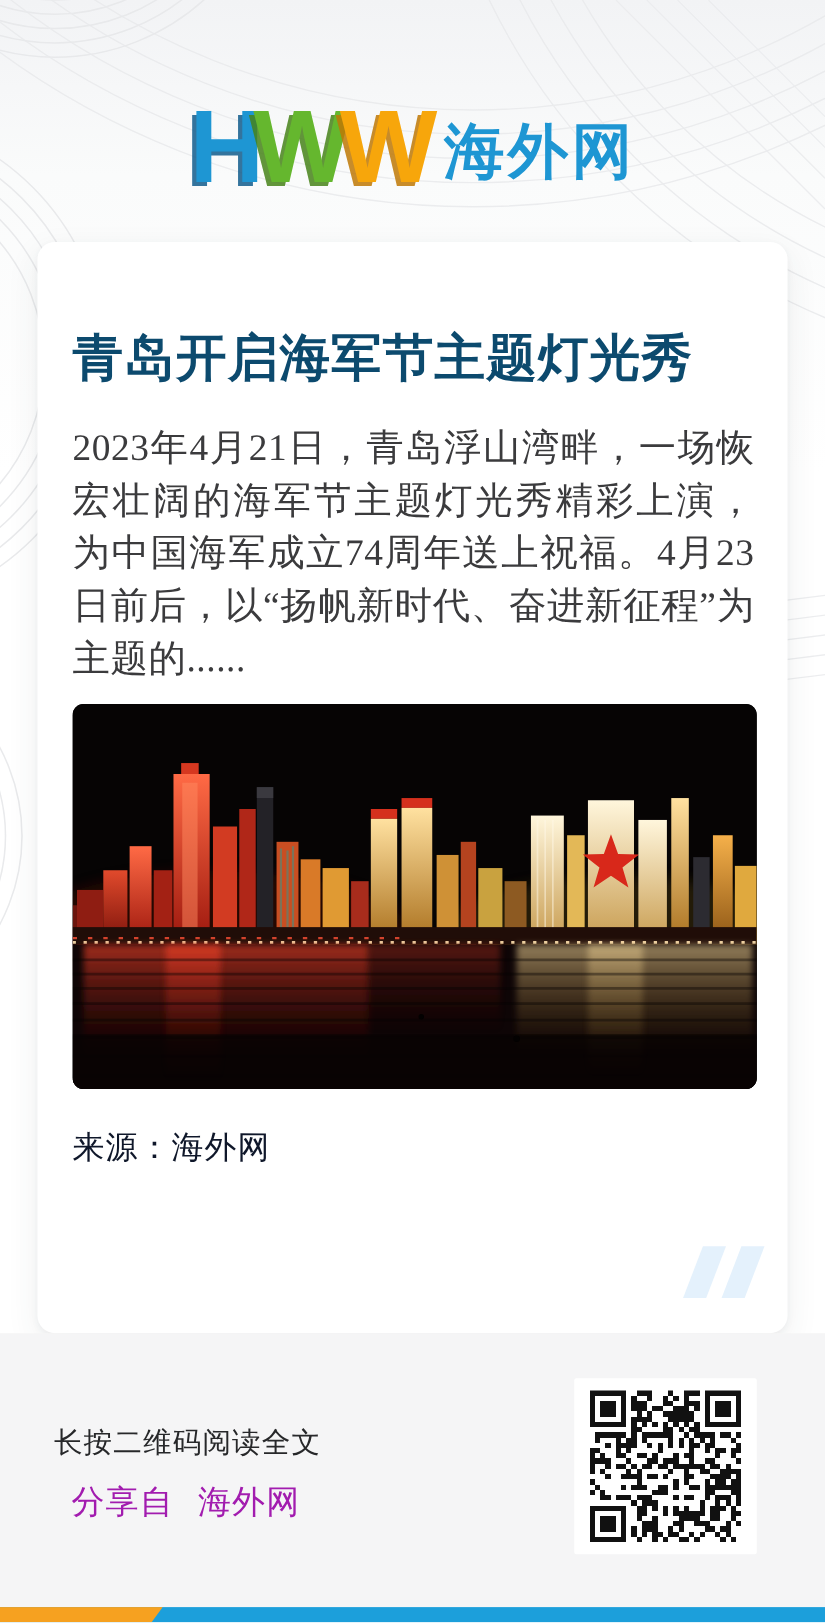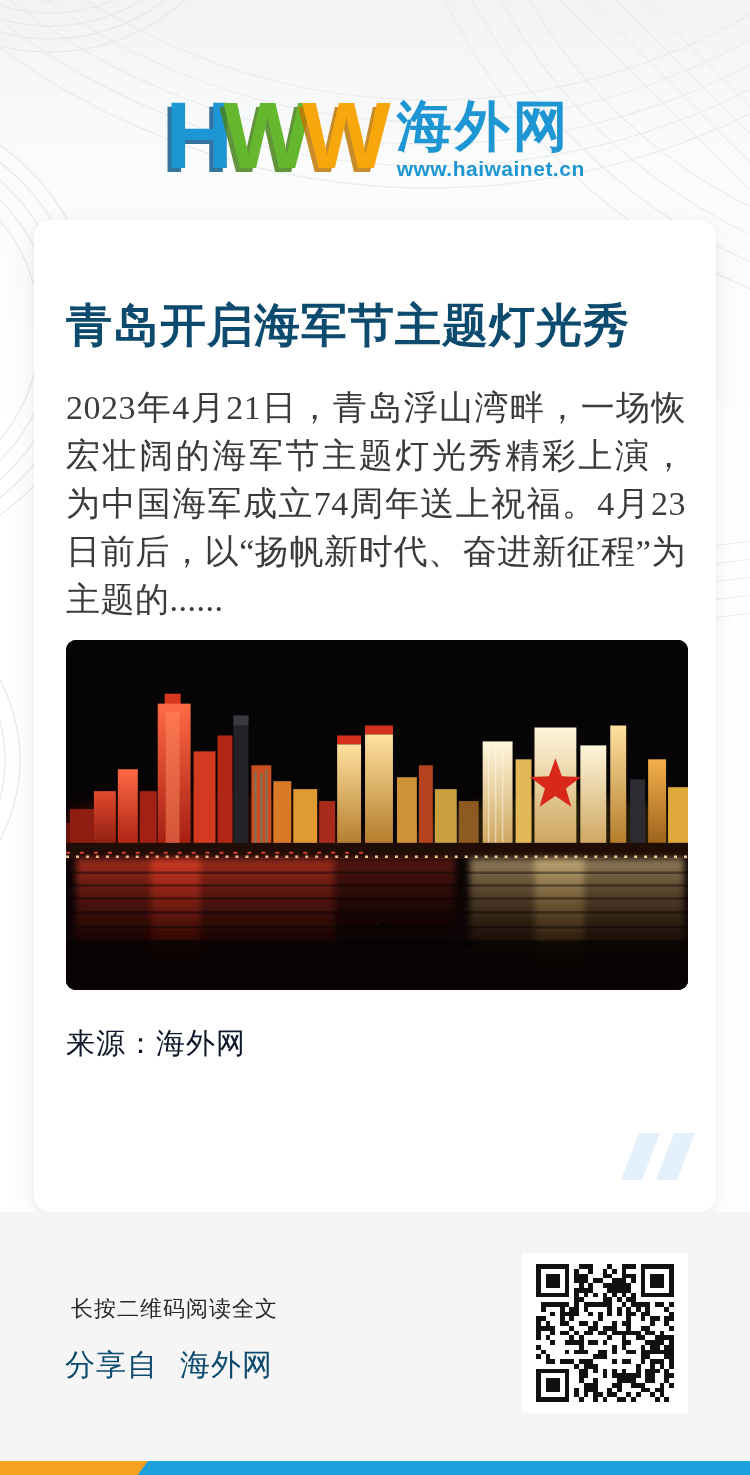--- a/index.html
+++ b/index.html
@@ -24,22 +24,22 @@
   .card-inner{padding:74px 30px 0 32px;}
   .title{font-family:"Liberation Serif","DejaVu Serif",serif;font-weight:bold;font-size:46px;line-height:64px;color:#0c4a6e;letter-spacing:1px;}
   .body-text{margin-top:26px;font-family:Liberation Serif, serif;font-size:34px;line-height:48px;color:#3b3b3d;letter-spacing:.5px;text-align:justify;}
   .photo{margin-top:16px;width:622px;height:350px;border-radius:10px;overflow:hidden;background:#000;}
   .photo svg{display:block;width:100%;height:100%;}
   .source-row{margin-top:34px;font-family:"Liberation Serif","DejaVu Serif",serif;font-size:29px;color:#0f172a;letter-spacing:1px;display:flex;gap:26px;}
   .slashes{position:absolute;right:30px;bottom:32px;display:flex;gap:14px;}
   .slash{width:21px;height:47px;background:var(--slash-blue);transform:skewX(-21deg);}
   
   .footer{position:absolute;left:0;top:1212px;width:750px;height:249px;background:var(--footer-bg);}
-  .qr-hint{position:absolute;left:71px;top:82px;font-family:"Liberation Serif","DejaVu Serif",serif;font-size:22px;color:#27282a;letter-spacing:1px;}
-  .share-row{position:absolute;left:65px;top:133px;font-family:"Liberation Serif","DejaVu Serif",serif;font-size:30px;color:#0c4a6e;display:flex;gap:22px;letter-spacing:1px;}
+  .qr-hint{position:absolute;left:49px;top:82px;font-family:"Liberation Serif","DejaVu Serif",serif;font-size:26px;color:#27282a;letter-spacing:1px;}
+  .share-row{position:absolute;left:65px;top:133px;font-family:"Liberation Serif","DejaVu Serif",serif;font-size:30px;color:#a21caf;display:flex;gap:22px;letter-spacing:1px;}
   .qr-card{position:absolute;left:522px;top:41px;width:166px;height:160px;background:#fff;border-radius:2px;}
   .qr-card svg{position:absolute;left:14px;top:11px;width:138px;height:138px;}
   
   .bottom-bar{position:absolute;left:0;top:1461px;width:750px;height:14px;background:var(--brand-blue);}
   .bar-orange{position:absolute;left:0;top:0;width:148px;height:14px;background:var(--bar-orange);
               clip-path:polygon(0 0,100% 0,93% 100%,0 100%);}
 </style>
 </head>
 <body>
 
@@ -82,21 +82,20 @@
         <path d="M600 596 L760 576"></path>
       <path d="M600 614 L760 594"></path>
         <path d="M600 632 L760 612"></path>
     </g>
   </svg>
 
   <div class="logo-row">
     <div class="logo-hww"><span class="logo-l c0">H</span><span class="logo-l c1">W</span><span class="logo-l c2">W</span></div>
     <div class="logo-text">
       <span class="site-name">海外网</span>
-      <span class="site-url">www.haiwainet.cn</span>
     </div>
   </div>
 
   <div class="card">
     <div class="card-inner">
       <div class="title">
         <div>青岛开启海军节主题灯光秀</div>
       </div>
       <div class="body-text">2023年4月21日，青岛浮山湾畔，一场恢宏壮阔的海军节主题灯光秀精彩上演，为中国海军成立74周年送上祝福。4月23日前后，以“扬帆新时代、奋进新征程”为主题的......</div>
 

